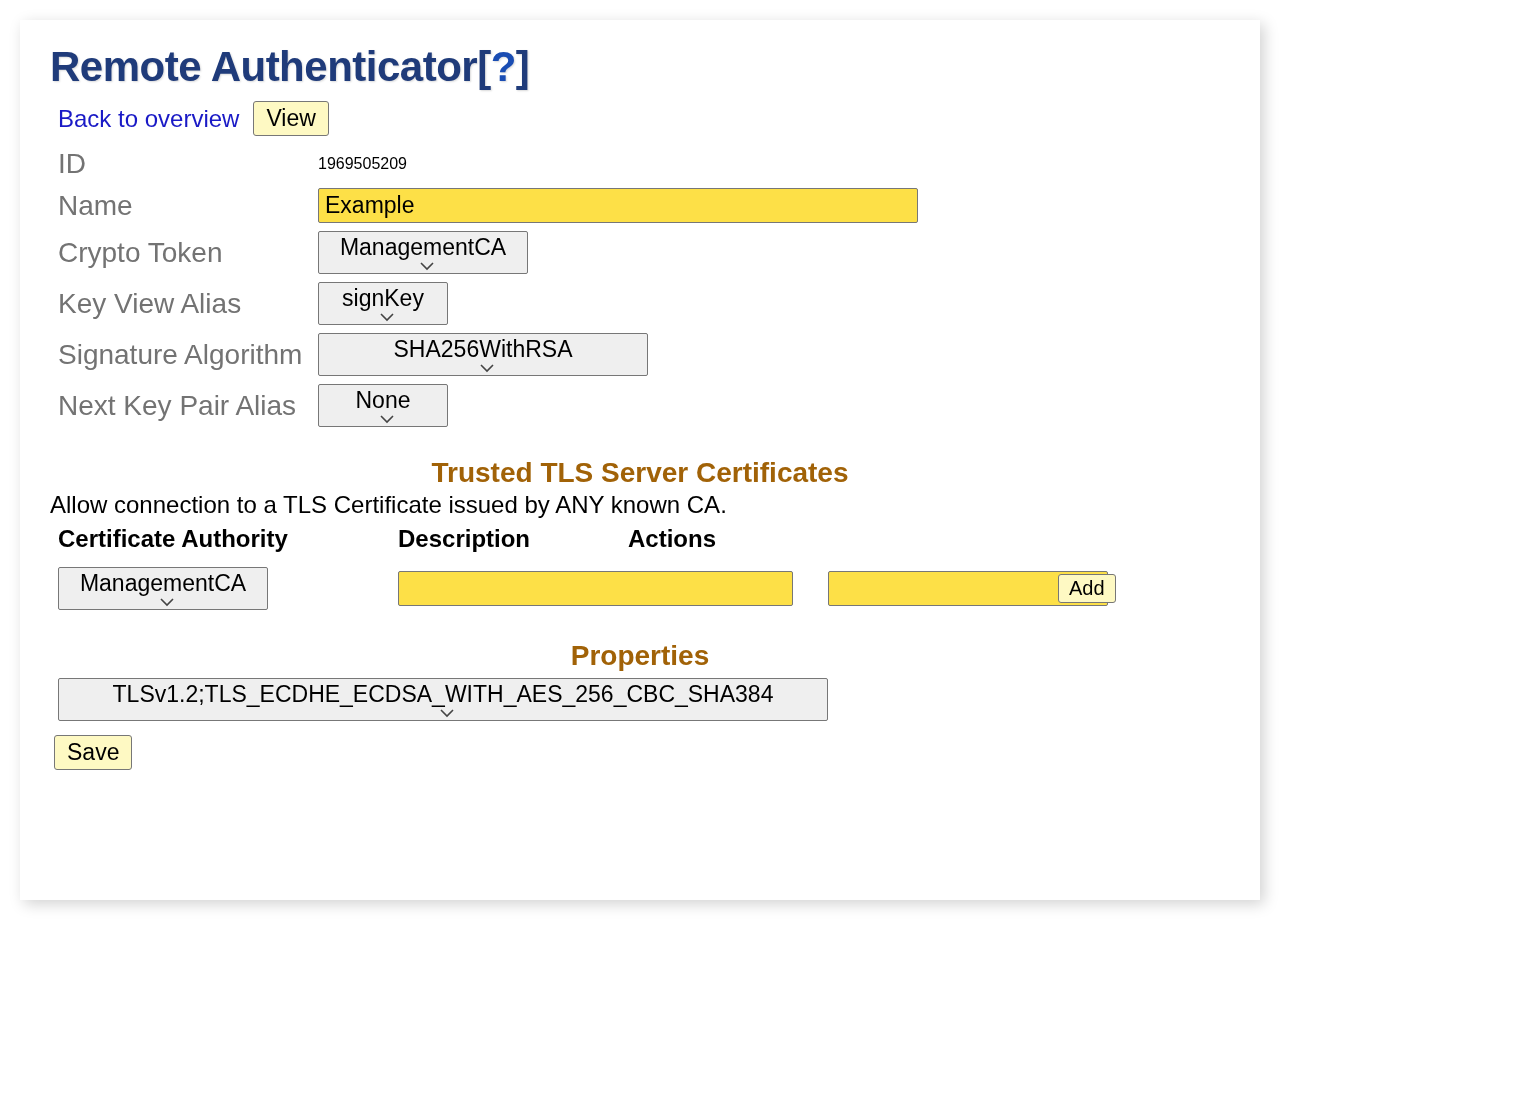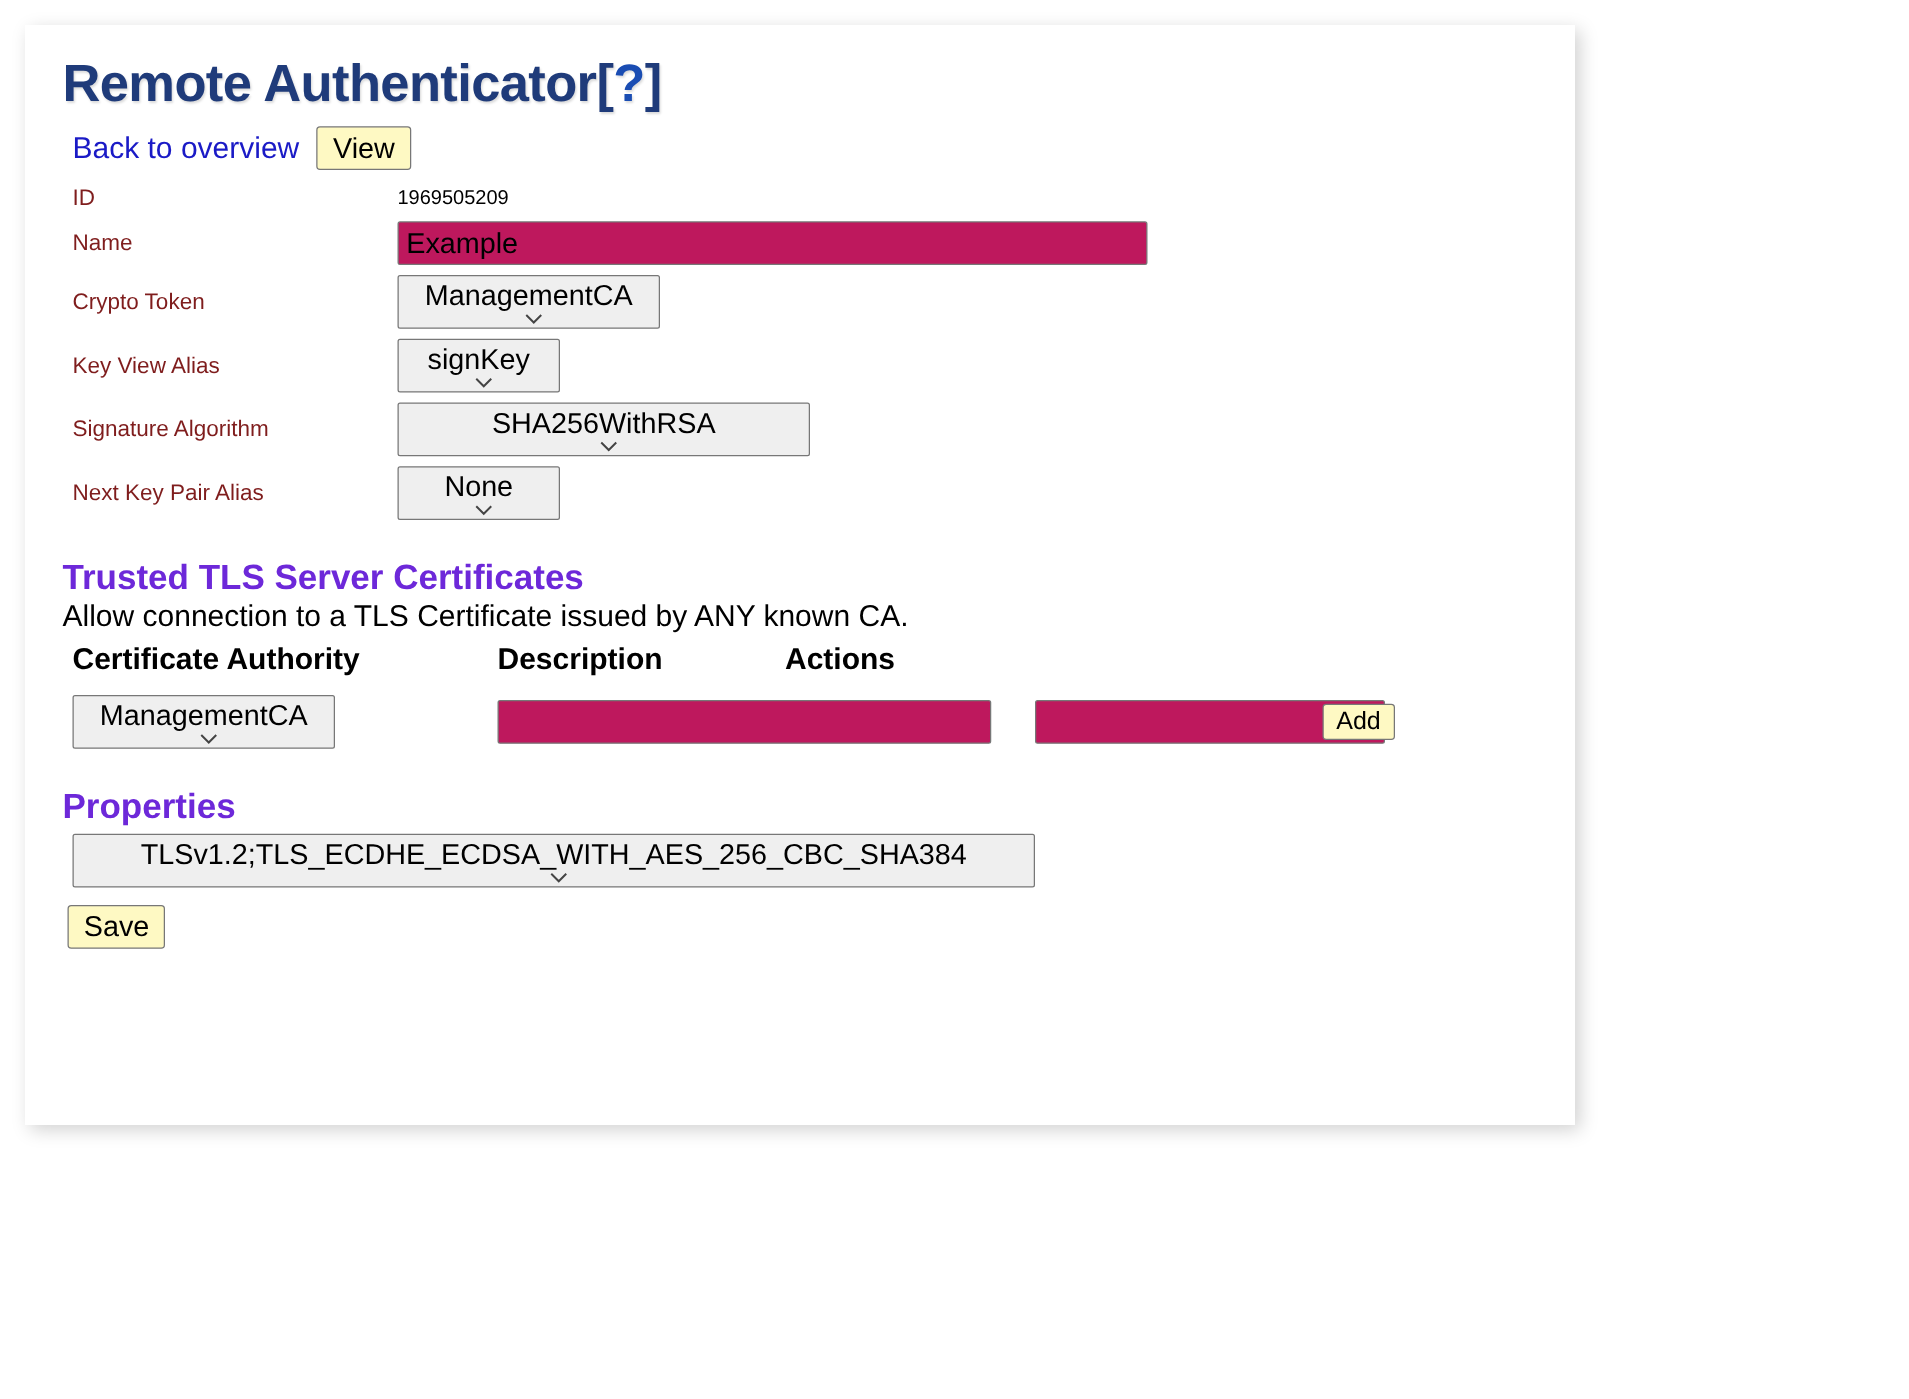--- a/index.html
+++ b/index.html
@@ -57,33 +57,33 @@
     .form-rows {
       margin-left: 8px;
     }
     .form-row {
       display: flex;
       align-items: center;
       margin-bottom: 8px;
     }
     .form-row .label {
       width: 260px;
-      font-size: 18px;
-      color: #7f1d1d;
+      font-size: 28px;
+      color: #737373;
     }
     .value-text {
       font-size: 16px;
     }
     input[type="text"] {
       font-family: inherit;
       font-size: 23px;
       padding: 3px 6px;
       border: 1px solid #777;
       border-radius: 2px;
-      background: #be185d;
+      background: #fde047;
     }
     .name-input {
       width: 600px;
     }
     .select {
       display: inline-flex;
       align-items: center;
       justify-content: space-between;
       border: 1px solid #777;
       border-radius: 2px;
@@ -97,21 +97,22 @@
       margin-left: 8px;
       display: inline-block;
     }
     .chevron svg {
       display: block;
     }
     h2 {
       font-size: 28px;
       font-weight: bold;
       margin: 30px 0 0 0;
-      color: #6d28d9;
+      color: #a16207;
+      text-align: center;
     }
     .subtext {
       font-size: 24px;
       margin: 2px 0 6px 0;
     }
     .tls-table {
       margin-left: 8px;
     }
     .tls-header {
       display: flex;

